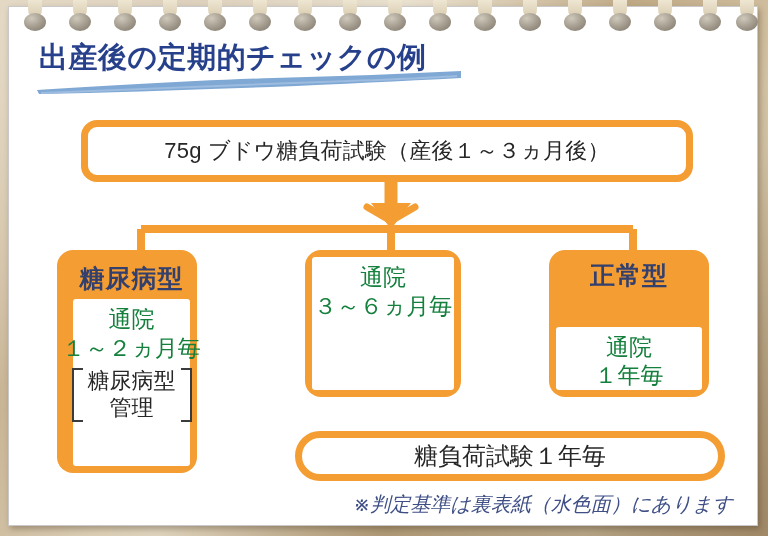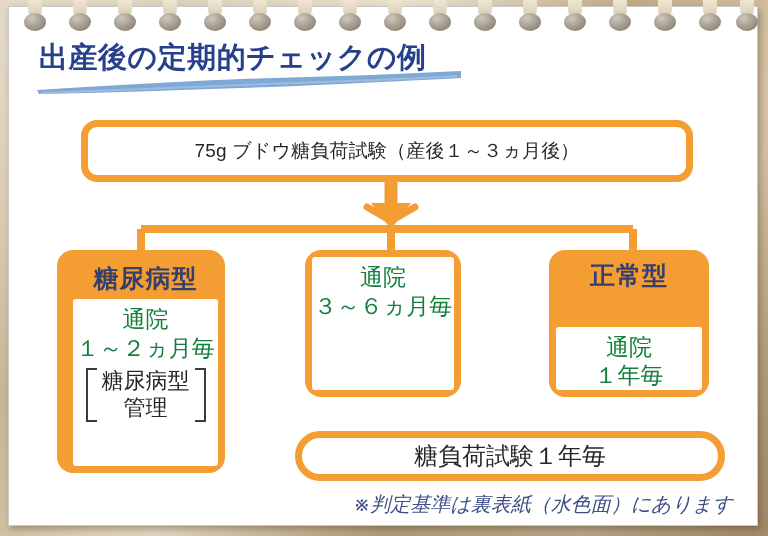--- a/index.html
+++ b/index.html
@@ -113,21 +113,21 @@
     box-sizing: border-box;
     border: 7px solid #f49d33;
     border-radius: 16px;
     background: #ffffff;
     display: flex;
     align-items: center;
     justify-content: center;
     z-index: 3;
   }
   .top-box-label {
-    font-size: 19px;
+    font-size: 22px;
     color: #262626;
     white-space: nowrap;
     letter-spacing: .2px;
   }
 
   
   .col {
     position: absolute;
     box-sizing: border-box;
     background: #f49d33;
@@ -192,21 +192,21 @@
     border-right: 2px solid #3b3b3b;
   }
   .bracket-line {
     font-size: 22px;
     color: #262626;
     line-height: 1.22;
     white-space: nowrap;
   }
 
   
-  #col-diabetes { left: 48px;  top: 243px; width: 168px; height: 223px; padding-left: 16px; }
+  #col-diabetes { left: 48px;  top: 243px; width: 140px; height: 223px; padding-left: 16px; }
   #col-border   { left: 296px; top: 243px; width: 156px; height: 147px; }
   #col-normal   { left: 540px; top: 243px; width: 160px; height: 147px; gap: 32px; }
 
   
   .bottom-box {
     position: absolute;
     left: 286px;
     top: 424px;
     width: 430px;
     height: 50px;

